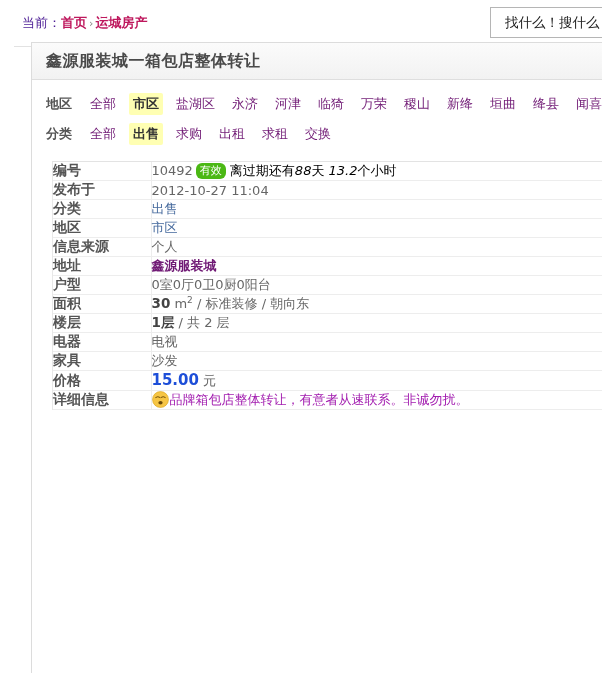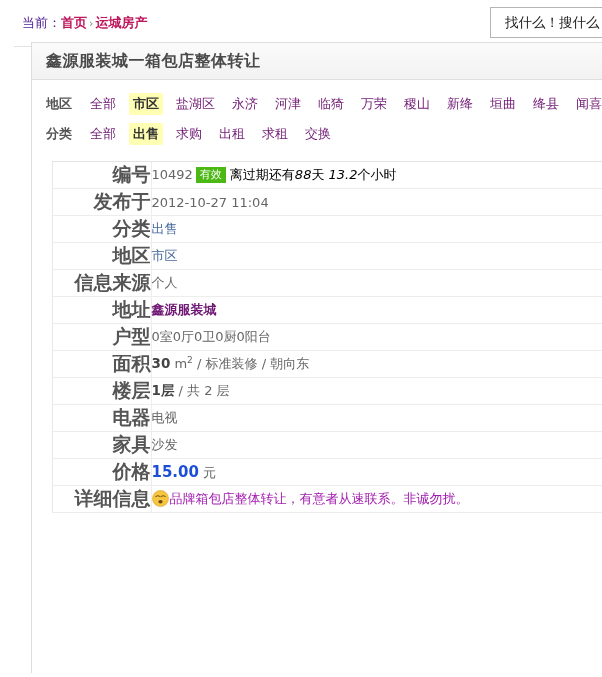--- a/index.html
+++ b/index.html
@@ -131,40 +131,39 @@
     width: 100%;
     table-layout: fixed;
   }
   table.detail td {
     border-bottom: 1px solid #ededed;
     padding: 0;
     vertical-align: middle;
   }
   td.k {
     width: 98px;
-    text-align: right;
     padding: 9px 10px 9px 0;
-    font-size: 19px;
+    font-size: 14px;
     font-weight: bold;
     color: #555;
     border-right: 1px solid #ededed;
   }
   td.v {
     padding: 9px 0 9px 10px;
     font-size: 13px;
     color: #666;
   }
   td.v a { color: #44689c; text-decoration: none; }
   .badge {
     display: inline-block;
     background: #4bb814;
     color: #fff;
     font-size: 11px;
     padding: 1px 4px 2px 4px;
-    border-radius: 0;
+    border-radius: 6px;
     margin: 0 4px 0 3px;
     line-height: 13px;
     vertical-align: 1px;
   }
   .green { color: #000000; }
   .green .num { font-style: italic; font-weight: normal; }
   .strong { font-weight: bold; color: #444; font-size: 13.5px; }
   .addr { font-weight: bold; color: #701a75; }
   .price { font-weight: bold; color: #1d4ed8; font-size: 15px; }
   sup.sq { font-size: 9px; vertical-align: super; }

